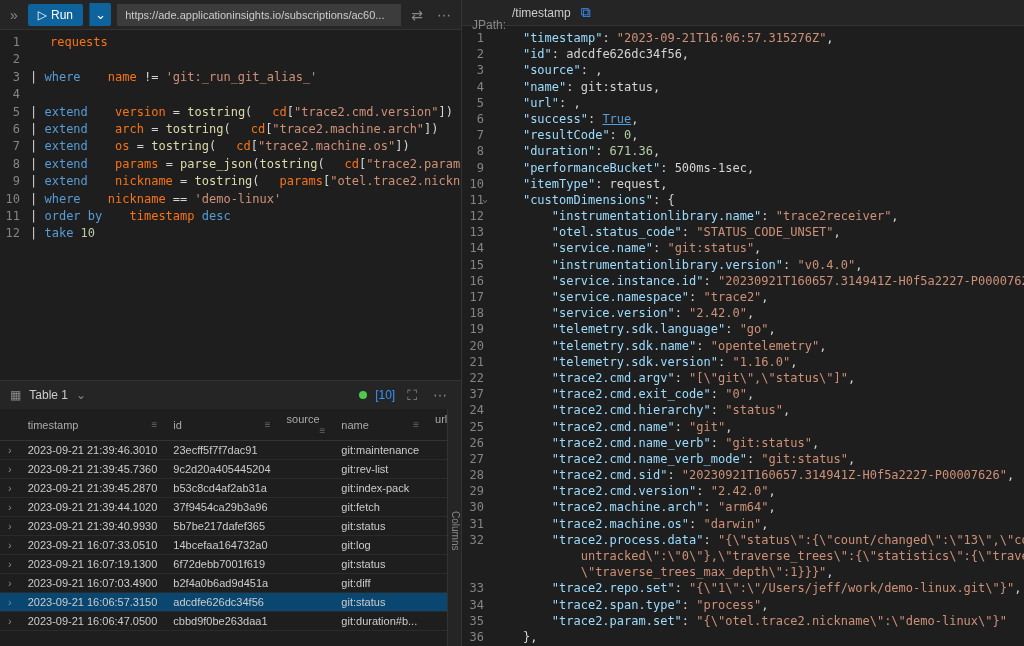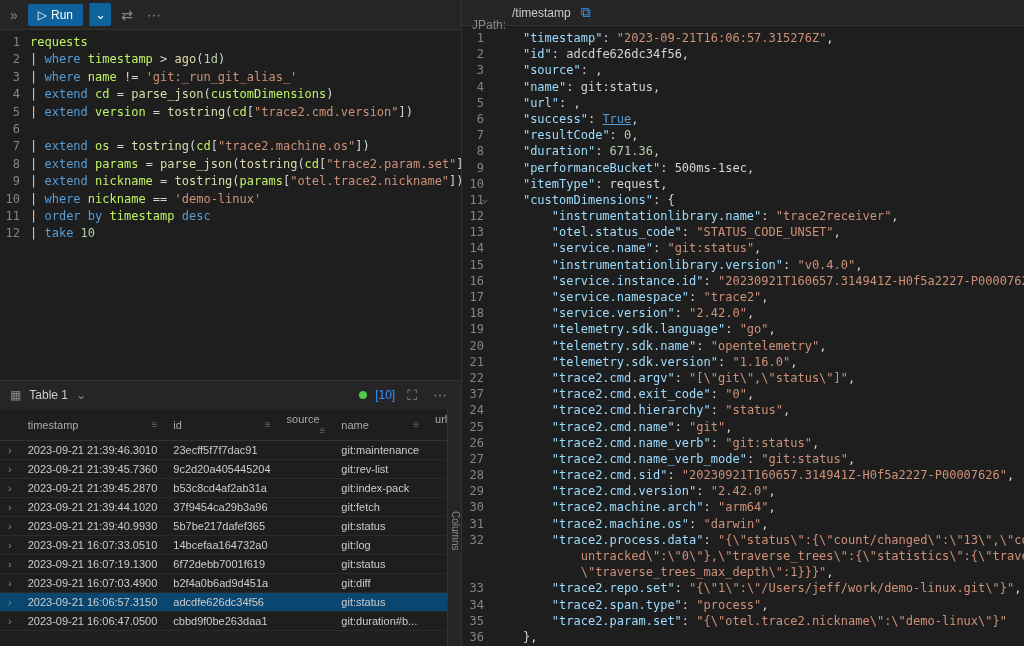--- a/index.html
+++ b/index.html
@@ -13,21 +13,21 @@
 .icon-btn { background:none; border:none; color:#888; cursor:pointer; padding:2px 4px; font-size:14px; }
 .chev { color:#888; font-size:14px; padding:0 4px; cursor:pointer; }
 .editor { flex:0 0 auto; overflow:auto; background:#1e1e1e; font-family:Consolas,Menlo,monospace; font-size:12px; line-height:1.45; padding:4px 0; height:350px; }
 .ln { display:flex; }
 .gut { width:30px; text-align:right; color:#858585; padding-right:10px; user-select:none; flex-shrink:0; }
 .code { white-space:pre; }
 .kw { color:#569cd6; }
 .fn { color:#dcdcaa; }
 .str { color:#ce9178; }
 .num { color:#b5cea8; }
-.id { color:#bef264; }
+.id { color:#f97316;margin-left:20px; }
 .pn { color:#d4d4d4; }
 .results { flex:1; display:flex; flex-direction:column; border-top:1px solid #333; overflow:hidden; }
 .res-hdr { height:28px; display:flex; align-items:center; padding:0 10px; gap:8px; background:#252526; }
 .res-hdr .tab-ico { color:#888; }
 .res-hdr .spacer { flex:1; }
 .dot-green { width:8px; height:8px; background:#4ec94e; border-radius:50%; }
 .rec-count { color:#3794ff; cursor:pointer; }
 .table-wrap { flex:1; overflow:auto; position:relative; }
 table { width:100%; border-collapse:collapse; font-size:11px; }
 th { text-align:left; padding:4px 8px; color:#aaa; font-weight:400; border-bottom:1px solid #333; position:relative; background:#1e1e1e; }
@@ -55,47 +55,47 @@
 <body>
 
 <div class="left">
   <div class="toolbar">
     <span class="chev">»</span>
     <button class="run-btn">
       <span>▷</span>
       <span>Run</span>
     </button>
     <button class="run-split">⌄</button>
+    <input class="url-bar" value="https://ade.applicationinsights.io/subscriptions/ac60..." style="">
     <button class="icon-btn">⇄</button>
     <button class="icon-btn">⋯</button>
   </div>
 
   <div class="editor" id="editor">
       <div class="ln">
         <div class="gut">1</div>
         <div class="code"><span class="id">requests</span></div>
       </div>
       <div class="ln">
         <div class="gut">2</div>
-        <div class="code"><span class="pn">| </span><span class="kw">where</span><span class="pn"> </span><span class="id">timestamp</span><span class="pn"> &gt; </span><span class="fn">ago</span><span class="pn">(</span><span class="num">1d</span><span class="pn">)</span></div>
       </div>
       <div class="ln">
         <div class="gut">3</div>
         <div class="code"><span class="pn">| </span><span class="kw">where</span><span class="pn"> </span><span class="id">name</span><span class="pn"> != </span><span class="str">'git:_run_git_alias_'</span></div>
       </div>
       <div class="ln">
         <div class="gut">4</div>
-        <div class="code"><span class="pn">| </span><span class="kw">extend</span><span class="pn"> </span><span class="id">cd</span><span class="pn"> = </span><span class="fn">parse_json</span><span class="pn">(</span><span class="id">customDimensions</span><span class="pn">)</span></div>
       </div>
       <div class="ln">
         <div class="gut">5</div>
         <div class="code"><span class="pn">| </span><span class="kw">extend</span><span class="pn"> </span><span class="id">version</span><span class="pn"> = </span><span class="fn">tostring</span><span class="pn">(</span><span class="id">cd</span><span class="pn">[</span><span class="str">"trace2.cmd.version"</span><span class="pn">])</span></div>
       </div>
       <div class="ln">
         <div class="gut">6</div>
+        <div class="code"><span class="pn">| </span><span class="kw">extend</span><span class="pn"> </span><span class="id">arch</span><span class="pn"> = </span><span class="fn">tostring</span><span class="pn">(</span><span class="id">cd</span><span class="pn">[</span><span class="str">"trace2.machine.arch"</span><span class="pn">])</span></div>
       </div>
       <div class="ln">
         <div class="gut">7</div>
         <div class="code"><span class="pn">| </span><span class="kw">extend</span><span class="pn"> </span><span class="id">os</span><span class="pn"> = </span><span class="fn">tostring</span><span class="pn">(</span><span class="id">cd</span><span class="pn">[</span><span class="str">"trace2.machine.os"</span><span class="pn">])</span></div>
       </div>
       <div class="ln">
         <div class="gut">8</div>
         <div class="code"><span class="pn">| </span><span class="kw">extend</span><span class="pn"> </span><span class="id">params</span><span class="pn"> = </span><span class="fn">parse_json</span><span class="pn">(</span><span class="fn">tostring</span><span class="pn">(</span><span class="id">cd</span><span class="pn">[</span><span class="str">"trace2.param.set"</span><span class="pn">]))</span></div>
       </div>
       <div class="ln">

